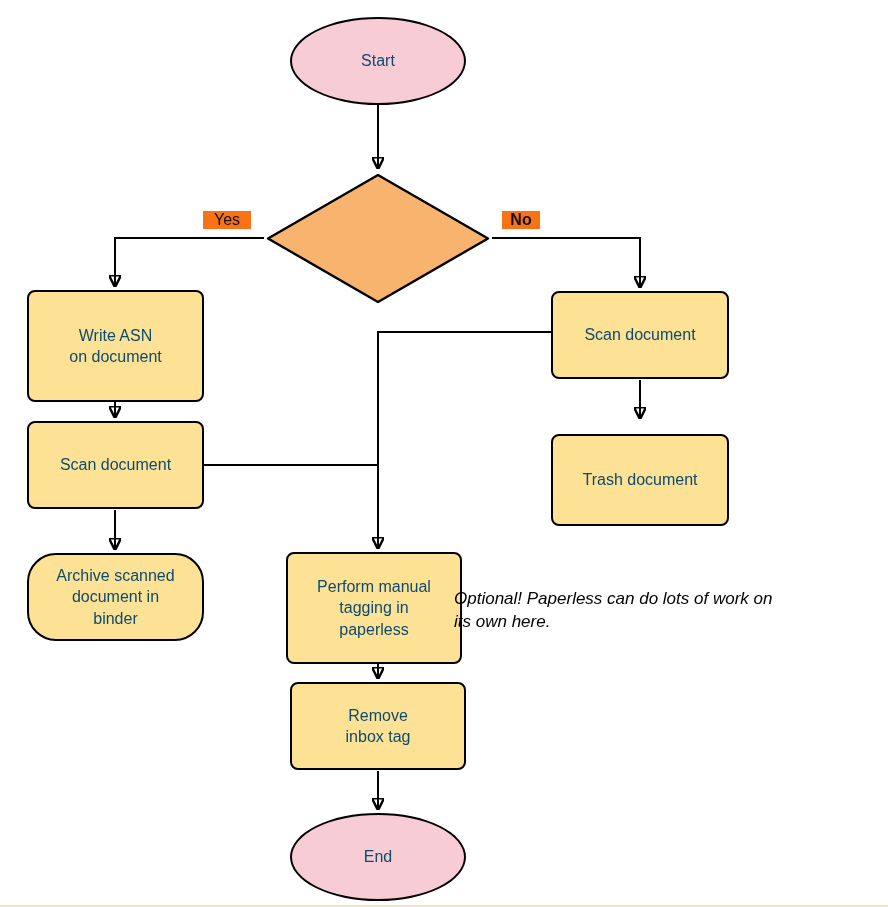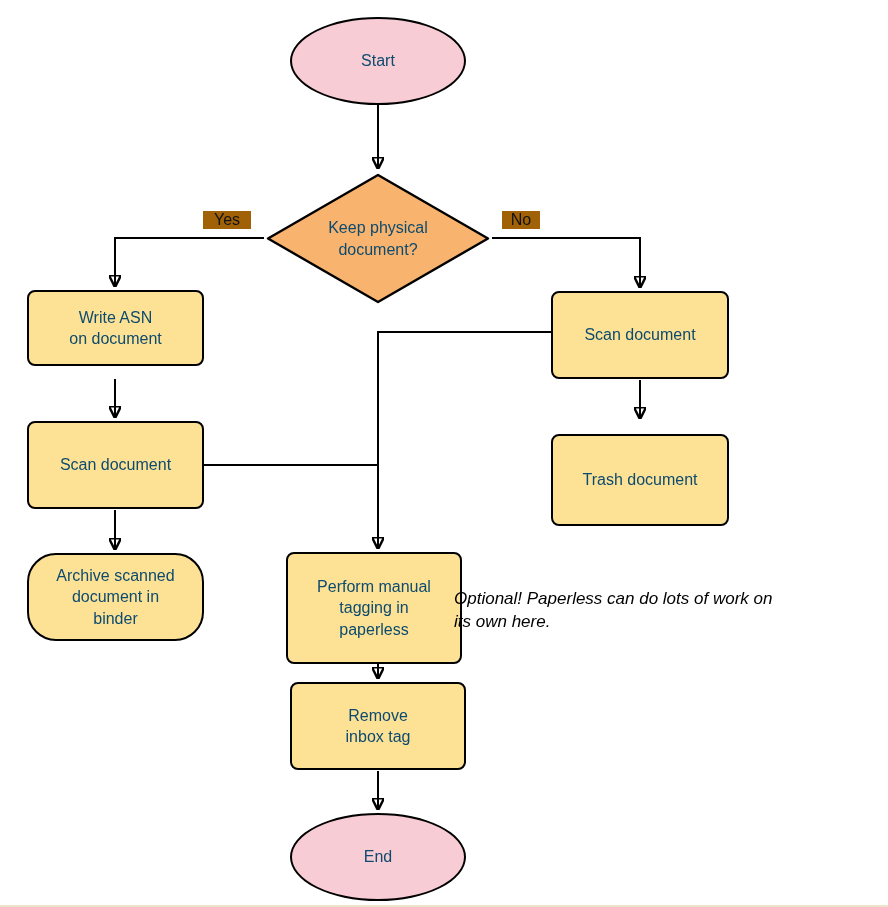--- a/index.html
+++ b/index.html
@@ -58,21 +58,21 @@
     stroke: var(--stroke, #000000);
     stroke-width: 2.4;
     stroke-linejoin: round;
   }
   .decision .label { position: relative; }
   .edge-label {
     position: absolute;
     font-size: 16px;
     color: #111111;
     text-align: center;
-    background: #a16207;
+    background: #f97316;
     padding: 0 2px;
   }
   .annotation {
     position: absolute;
     left: 454px;
     top: 588px;
     width: 400px;
     font-size: 17px;
     font-style: italic;
     line-height: 1.35;
@@ -82,31 +82,31 @@
   .bottom-rule {
     position: absolute;
     left: 0; right: 0; bottom: 0;
     height: 2px;
     background: #ece3cb;
   }
 
   
   #n-start   { left: 290px; top: 17px;  width: 176px; height: 88px; }
   #n-decision{ left: 265px; top: 172px; width: 226px; height: 133px; }
-  #n-write   { left: 27px;  top: 290px; width: 177px; height: 76px; }
+  #n-write   { left: 27px;  top: 290px; width: 177px; height: 112px; }
   #n-scan-l  { left: 27px;  top: 421px; width: 177px; height: 88px; }
   #n-archive { left: 27px;  top: 553px; width: 177px; height: 88px; border-radius: 29px; }
   #n-scan-r  { left: 551px; top: 291px; width: 178px; height: 88px; }
   #n-trash   { left: 551px; top: 434px; width: 178px; height: 92px; }
   #n-tagging { left: 286px; top: 552px; width: 176px; height: 112px; padding-left: 8px; }
   #n-remove  { left: 290px; top: 682px; width: 176px; height: 88px; }
   #n-end     { left: 290px; top: 813px; width: 176px; height: 88px; }
 
   #lbl-yes { left: 203px; top: 211px; width: 48px; }
-  #lbl-no  { left: 502px; top: 211px; width: 38px; }
+  #lbl-no  { left: 502px; top: 211px; width: 38px; font-weight: bold; }
 </style>
 </head>
 <body>
 
 <div class="canvas">
 
   <svg class="connectors" viewBox="0 0 888 907" xmlns="http://www.w3.org/2000/svg">
     <defs>
       <marker id="arrow" viewBox="0 0 10 10" refX="8" refY="5" markerWidth="6" markerHeight="6" orient="auto">
         <path d="M0,0 L10,5 L0,10 z" fill="#000000" stroke="none"></path>
@@ -125,22 +125,20 @@
   </svg>
 
   <div id="n-start" class="node terminal">
     <span>Start</span>
   </div>
 
   <div id="n-decision" class="node decision">
     <svg class="shape" viewBox="0 0 226 133" xmlns="http://www.w3.org/2000/svg">
       <polygon points="113,3 223,66.5 113,130 3,66.5"></polygon>
     </svg>
-    <span class="label">Keep physical
-document?</span>
   </div>
 
   <div id="lbl-yes" class="edge-label">Yes</div>
   <div id="lbl-no" class="edge-label">No</div>
 
   <div id="n-write" class="node process">
     <span>Write ASN
 on document</span>
   </div>
 

